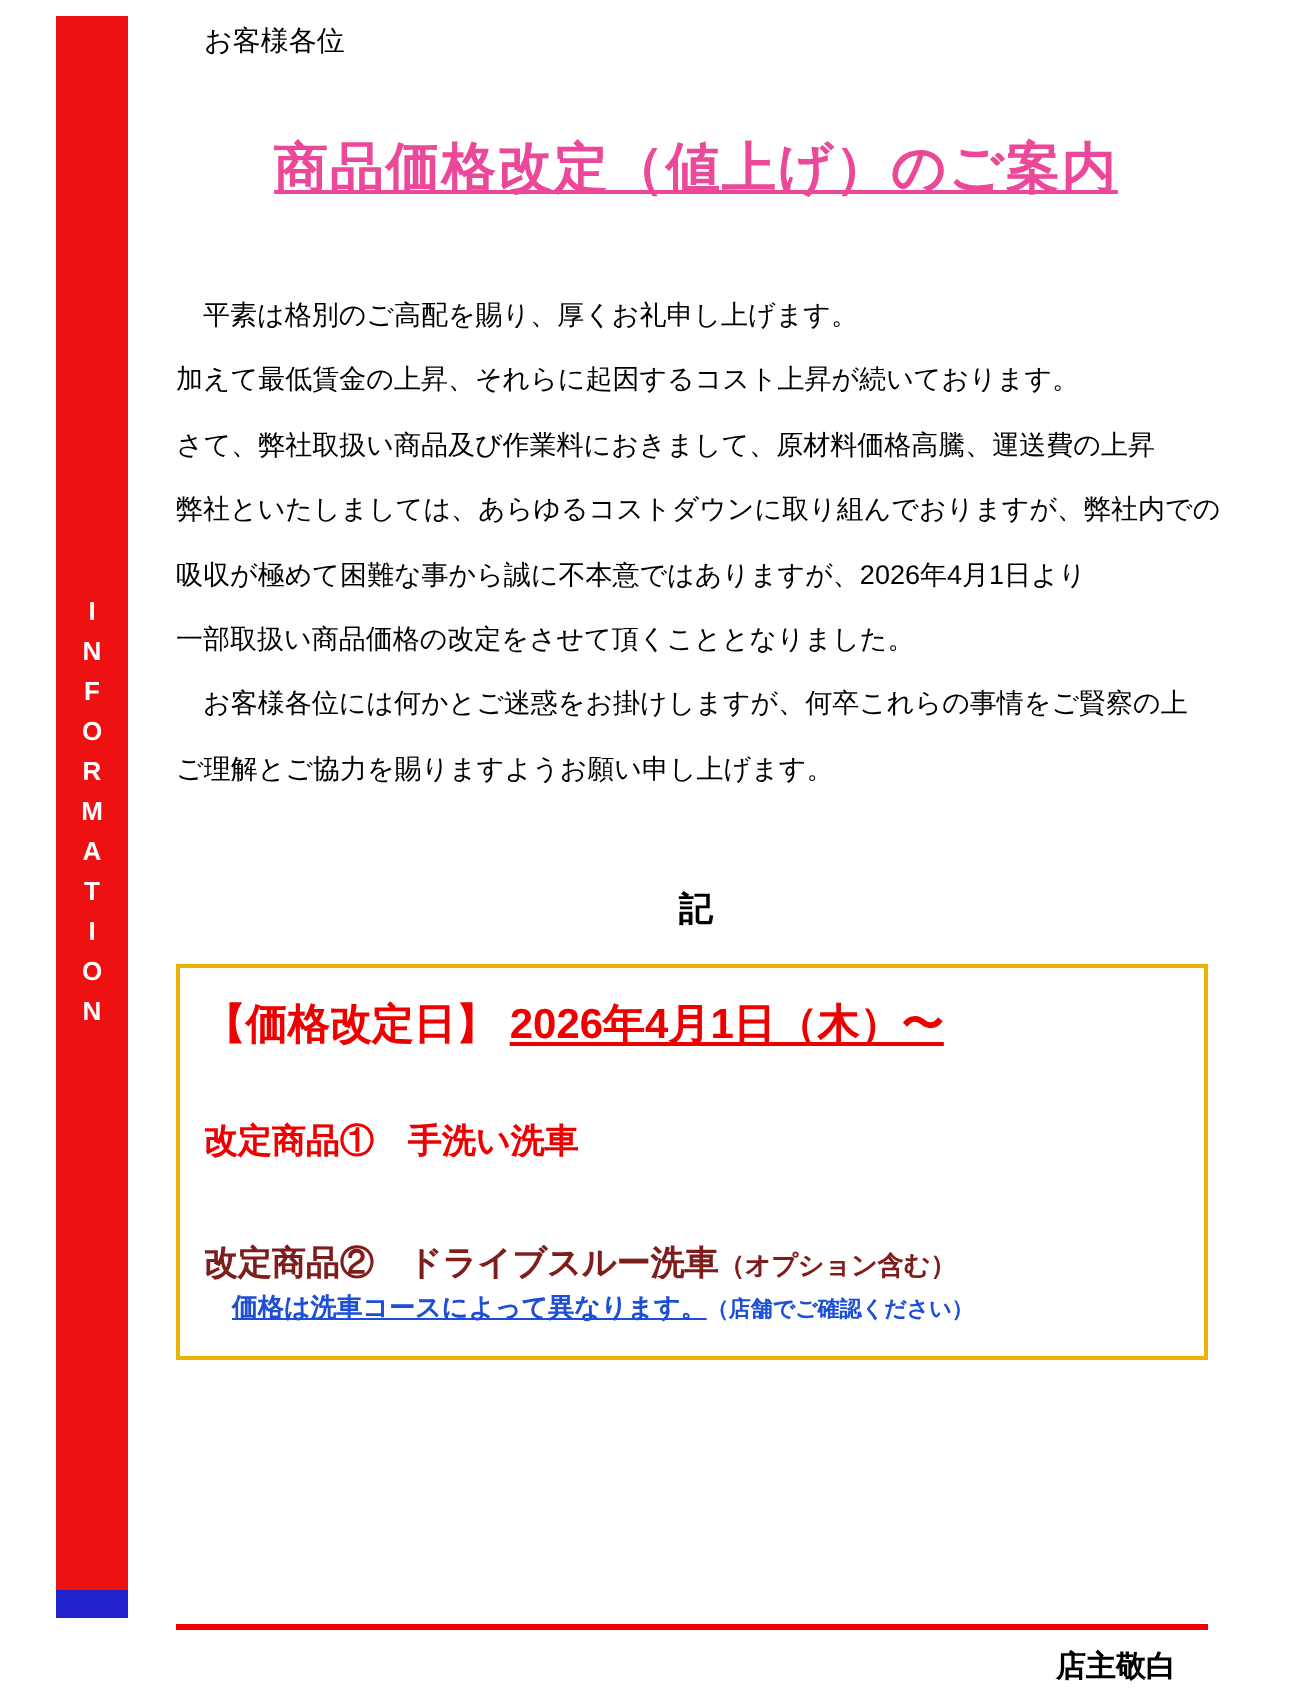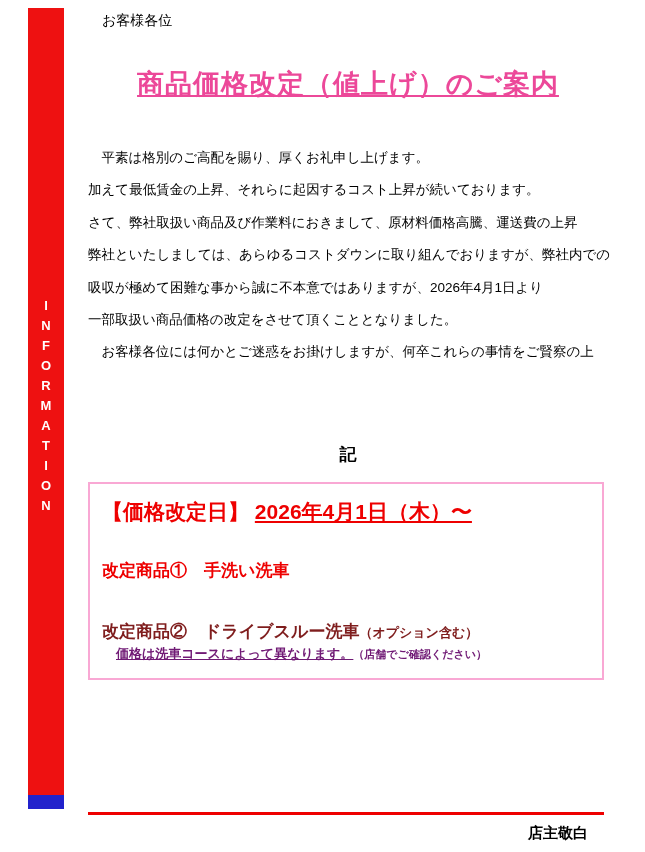--- a/index.html
+++ b/index.html
@@ -110,21 +110,21 @@
     font-weight: bold;
   }
 
   
   .box {
     position: absolute;
     left: 0;
     top: 482px;
     width: 516px;
     height: 198px;
-    border: 2px solid #f9a8d4;
+    border: 2px solid #eab308;
     box-sizing: border-box;
   }
   .box-headline {
     position: absolute;
     left: 12px;
     top: 14px;
     font-size: 21px;
     font-weight: bold;
     color: #ee0000;
     white-space: nowrap;
@@ -163,21 +163,21 @@
     color: #7f1d1d;
     white-space: nowrap;
   }
   .item2-title .opt { font-size: 13px; }
   .item2-sub {
     position: absolute;
     left: 26px;
     top: 161px;
     font-size: 13px;
     font-weight: bold;
-    color: #701a75;
+    color: #1d4ed8;
     white-space: nowrap;
   }
   .item2-sub .main { text-decoration: underline; }
   .item2-sub .note { font-size: 11px; font-weight: bold; }
 
   .footer-text {
     position: absolute;
     left: 0;
     top: 700px;
     width: 520px;
@@ -226,20 +226,21 @@
     <div class="title">商品価格改定（値上げ）のご案内</div>
 
     <div class="body-text">
       <p>　平素は格別のご高配を賜り、厚くお礼申し上げます。</p>
       <p>加えて最低賃金の上昇、それらに起因するコスト上昇が続いております。</p>
       <p>さて、弊社取扱い商品及び作業料におきまして、原材料価格高騰、運送費の上昇</p>
       <p>弊社といたしましては、あらゆるコストダウンに取り組んでおりますが、弊社内での</p>
       <p>吸収が極めて困難な事から誠に不本意ではありますが、2026年4月1日より</p>
       <p>一部取扱い商品価格の改定をさせて頂くこととなりました。</p>
       <p>　お客様各位には何かとご迷惑をお掛けしますが、何卒これらの事情をご賢察の上</p>
+      <p>ご理解とご協力を賜りますようお願い申し上げます。</p>
     </div>
 
     <div class="ki">記</div>
 
     <div class="box">
       <div class="box-headline">
         <span>【価格改定日】</span>
         <span class="date">2026年4月1日（木）〜</span>
       </div>
 

